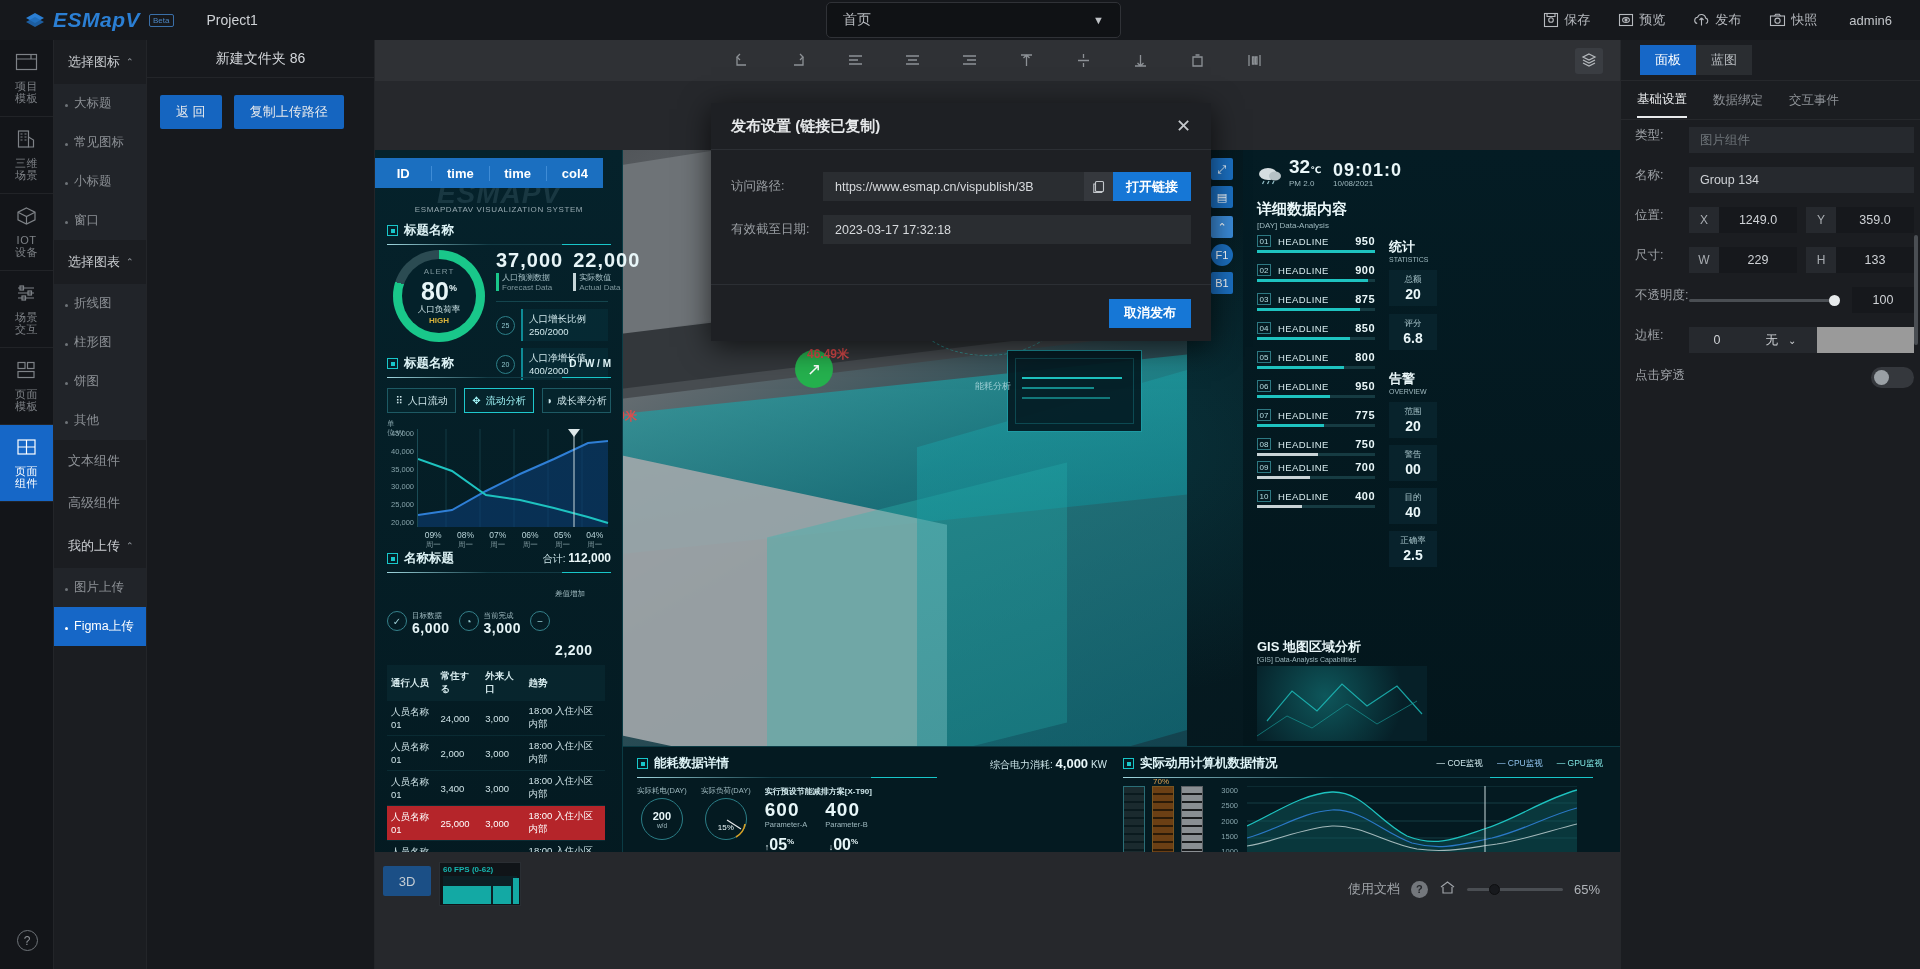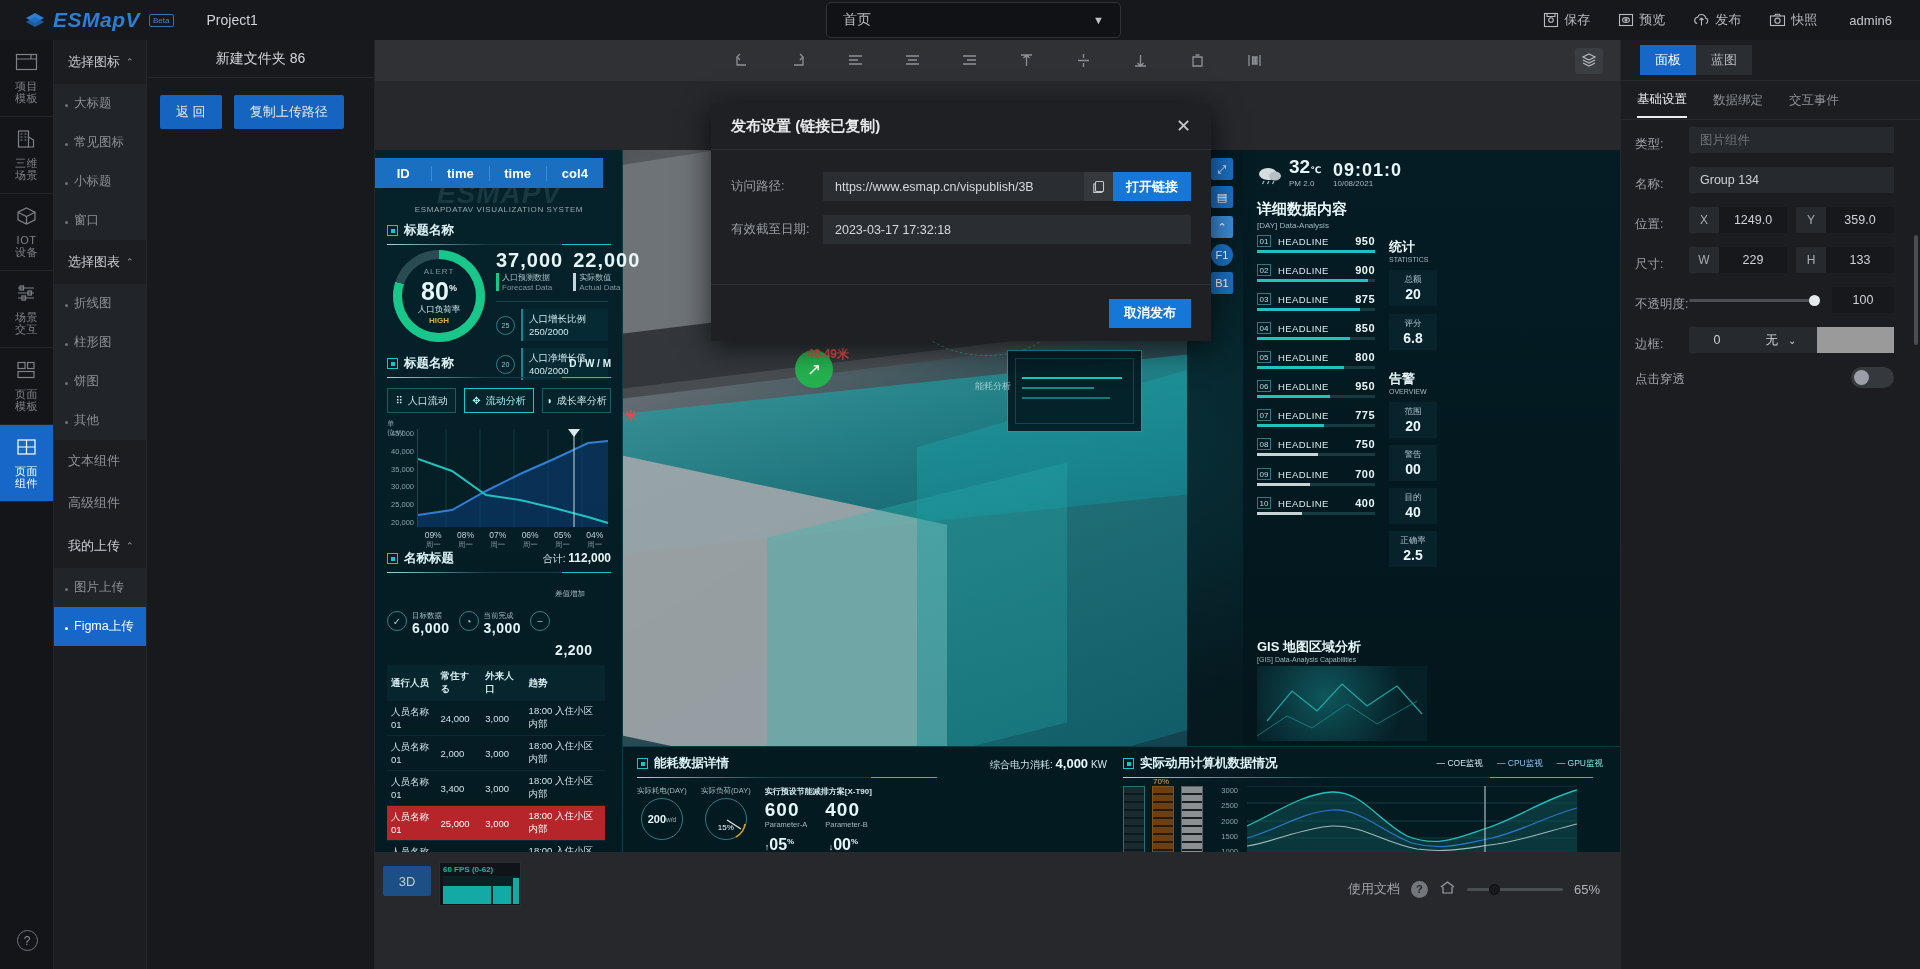--- a/index.html
+++ b/index.html
@@ -143,21 +143,21 @@
   .m-cancel{height:29px;background:#1677d6;color:#fff;border:none;font-size:13px;font-weight:bold;padding:0 15px;cursor:pointer;font-family:inherit;}
 
   
   .rpanel{position:absolute;left:1620px;top:40px;width:300px;height:929px;background:#1b1d21;border-left:1px solid #26282c;z-index:50;}
   .rtabs{height:41px;display:flex;align-items:center;padding-left:19px;gap:0;border-bottom:1px solid #26282c;}
   .rtab{padding:6px 15px;font-size:13px;color:#b5b9bd;background:#2a2d31;cursor:pointer;}
   .rtab.active{background:#1667c7;color:#fff;}
   .rsubs{height:39px;display:flex;align-items:center;gap:26px;padding-left:16px;border-bottom:1px solid #26282c;}
   .rsub{font-size:12.5px;color:#8e9297;padding-bottom:8px;padding-top:8px;cursor:pointer;}
   .rsub.active{color:#e9ebed;border-bottom:2px solid #e9ebed;}
-  .prow{display:flex;align-items:flex-end;padding:7px 26px 7px 14px;}
+  .prow{display:flex;align-items:flex-start;padding:7px 6px 7px 14px;}
   .plab{width:54px;font-size:12.5px;color:#9da1a6;}
   .pfield{flex:1;height:26px;background:#26292e;border:none;color:#cfd2d6;font-size:12.5px;padding:0 11px;font-family:inherit;display:flex;align-items:center;}
   .pfield.ph{color:#6e7479;}
   .xy{display:flex;flex:1;gap:9px;}
   .xyg{flex:1;display:flex;}
   .xyk{width:30px;height:26px;background:#26292e;display:flex;align-items:center;justify-content:center;font-size:12px;color:#a9adb2;}
   .xyv{flex:1;height:26px;background:#16181c;display:flex;align-items:center;justify-content:center;font-size:12.5px;color:#cfd2d6;}
   .slider{flex:1;height:26px;display:flex;align-items:center;}
   .strack{flex:1;height:3px;background:#4a4e53;position:relative;border-radius:2px;}
   .sthumb{position:absolute;right:0;top:-4px;width:11px;height:11px;background:#e7eaec;border-radius:50%;}
@@ -738,21 +738,21 @@
           <div style="margin-bottom:11px;">
               <div class="hl-row">
                 <span class="hl-idx">07</span>
                 <span class="hl-name">HEADLINE</span>
                 <span class="hl-val">775</span>
               </div>
               <div class="hl-bar">
                 <i style="width:57%"></i>
               </div>
             </div>
-          <div style="margin-bottom:12px;">
+          <div style="margin-bottom:5px;">
               <div class="hl-row">
                 <span class="hl-idx">08</span>
                 <span class="hl-name">HEADLINE</span>
                 <span class="hl-val">750</span>
               </div>
               <div class="hl-bar grey">
                 <i style="width:52%"></i>
               </div>
             </div>
           <div style="margin-bottom:11px;">
@@ -829,21 +829,21 @@
                   <i></i>
                 </span>
               <span>能耗数据详情</span>
             </div>
             <span style="margin-left:22px;font-size:10px;color:#cfe7eb;"><span>综合电力消耗:</span> <b style="font-size:13px;color:#eaf7f9;">4,000</b> <span>KW</span></span>
           </div>
           <div class="rule" style="width:300px;"></div>
           <div style="display:flex;gap:14px;margin-top:8px;align-items:flex-start;">
             <div style="text-align:center;">
               <div style="font-size:7.5px;color:#9fb9bf;">实际耗电(DAY)</div>
-              <div style="width:42px;height:42px;border:1px solid #2a7d86;border-radius:50%;display:flex;align-items:center;justify-content:center;margin:2px auto 0;">
+              <div style="width:42px;height:42px;border:1px solid #2a7d86;border-radius:50%;display:flex;flex-direction:column;align-items:center;justify-content:center;margin:2px auto 0;">
                 <span style="font-size:11px;color:#eaf7f9;font-weight:bold;">200</span>
                 <span style="font-size:6.5px;color:#9fb9bf;">w/d</span>
               </div>
             </div>
             <div style="text-align:center;">
               <div style="font-size:7.5px;color:#9fb9bf;">实际负荷(DAY)</div>
               <div style="width:42px;height:42px;border:1px solid #2a7d86;border-radius:50%;position:relative;margin:2px auto 0;">
                 <svg width="42" height="42" viewBox="0 0 42 42" style="position:absolute;left:0;top:0;">
                     <path d="M21 21 L35 30" stroke="#e8eaec" stroke-width="1.2"></path>
                     <path d="M30 38 A18 18 0 0 0 39 25" fill="none" stroke="#d8a023" stroke-width="1.6"></path>

